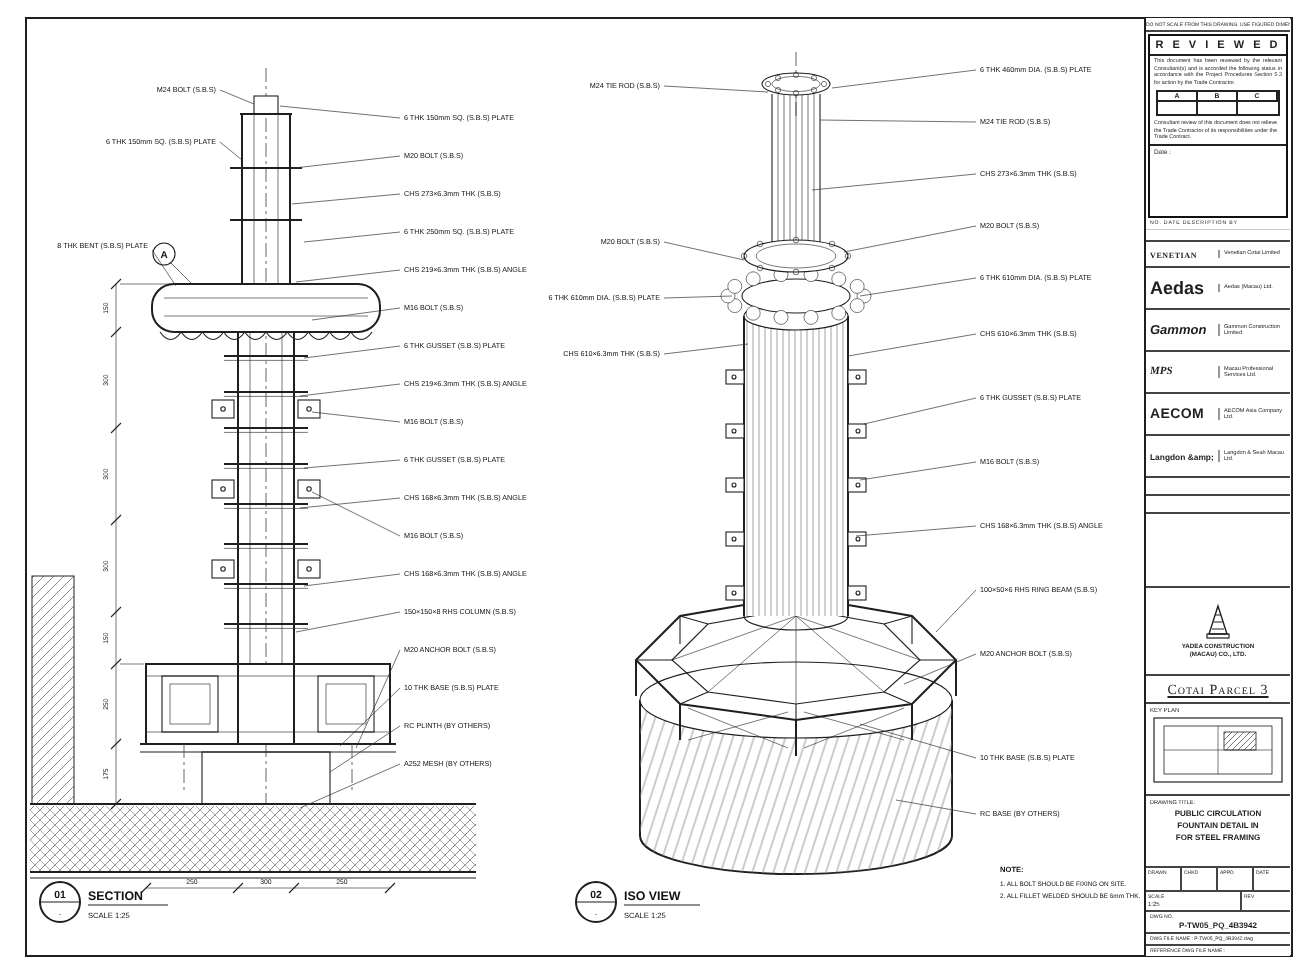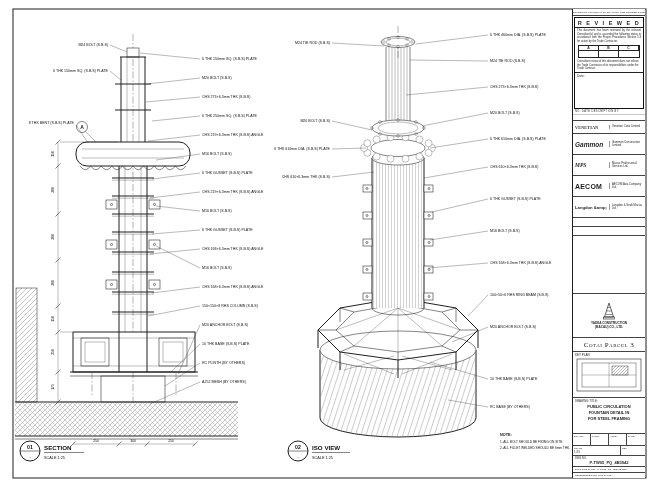--- a/index.html
+++ b/index.html
@@ -49,21 +49,21 @@
   .co-logo.gammon{font-size:6.5px;font-weight:bold;font-style:italic;}
   .co-logo.mps{font-family:"Liberation Serif",serif;font-size:5.5px;font-weight:bold;font-style:italic;}
   .co-logo.aecom{font-size:7px;font-weight:bold;letter-spacing:.2px;}
   .co-logo.langdon{font-size:4.2px;font-weight:bold;}
   .co-text{font-size:2.8px;line-height:1.25;border-left:.5px solid #999;padding-left:2px;}
   .tb-spare{height:9px;}
   .tb-spare.tall{flex:1 1 auto;}
   .tb-contractor{height:44px;display:flex;flex-direction:column;align-items:center;justify-content:center;gap:1px;}
   .ctr-name{font-size:3.1px;font-weight:bold;text-align:center;line-height:1.3;}
   .tb-project{height:14px;font-family:"Liberation Serif",serif;font-variant:small-caps;
-              font-size:7px;text-align:center;line-height:14px;letter-spacing:.5px;}
+              font-size:7px;text-align:center;line-height:14px;letter-spacing:.5px;text-decoration:underline;}
   .tb-keyplan{height:46px;text-align:center;}
   .kp-label{font-size:3px;text-align:left;padding:1px 2px;}
   .tb-title{height:36px;text-align:center;padding-top:1px;}
   .dt-label{font-size:2.8px;text-align:left;padding:0 2px 1px 2px;}
   .dt-line{font-size:4px;font-weight:bold;line-height:1.5;}
   .tb-meta{height:12px;display:grid;grid-template-columns:repeat(4,1fr);}
   .m-cell{border-right:.5px solid #444;padding:.5px 1px;}
   .m-cell:last-child{border-right:none}
   .m-k{display:block;font-size:2.5px;}
   .m-v{display:block;font-size:3px;height:4px;}
@@ -474,20 +474,24 @@
     <div class="rv-date">Date :</div>
   </div>
 
   <div class="tb-sec tb-rev">NO.  DATE  DESCRIPTION  BY</div>
 
   <div class="tb-sec tb-co venetian">
     <div class="co-logo venetian">VENETIAN</div>
     <div class="co-text">Venetian Cotai Limited</div>
   </div>
   <div class="tb-sec tb-co">
+    <div class="co-logo aedas">Aedas</div>
+    <div class="co-text">Aedas (Macau) Ltd.</div>
+  </div>
+  <div class="tb-sec tb-co">
     <div class="co-logo gammon">Gammon</div>
     <div class="co-text">Gammon Construction Limited</div>
   </div>
   <div class="tb-sec tb-co">
     <div class="co-logo mps">MPS</div>
     <div class="co-text">Macau Professional Services Ltd.</div>
   </div>
   <div class="tb-sec tb-co">
     <div class="co-logo aecom">AECOM</div>
     <div class="co-text">AECOM Asia Company Ltd.</div>

